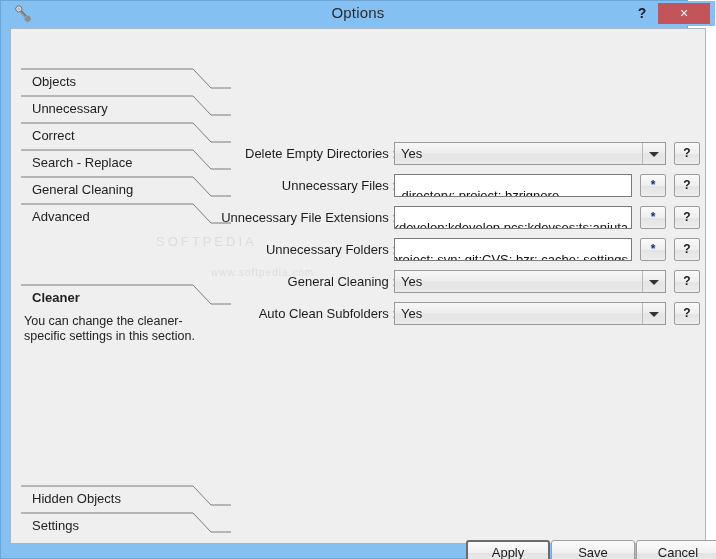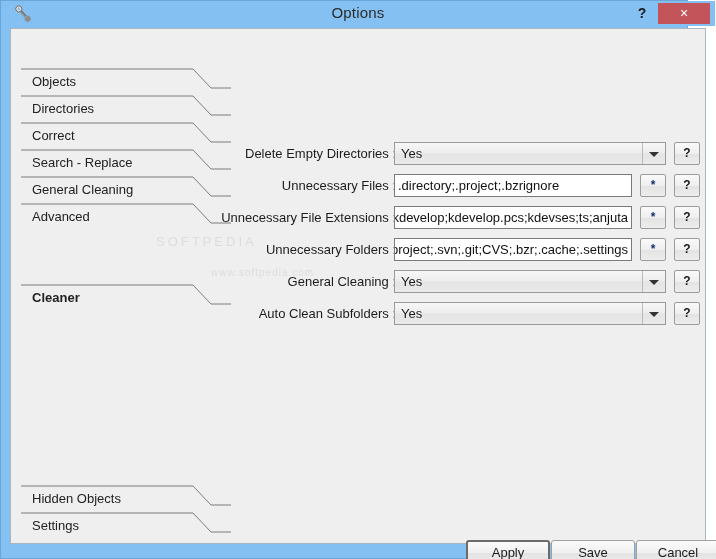--- a/index.html
+++ b/index.html
@@ -201,21 +201,21 @@
     height: 23px;
     box-sizing: border-box;
     border: 1px solid #7b7b7b;
     background: #ffffff;
     overflow: hidden;
     cursor: text;
   }
   .textfield .tf-value {
     position: absolute;
     left: 3px;
-    top: 3px;
+    top: 13px;
     font-size: 13px;
     color: #111111;
     white-space: nowrap;
     font-family: "Liberation Sans", sans-serif;
   }
   .textfield.clipped .tf-value {
     left: -2px;
   }
 
   .sq-btn {
@@ -304,21 +304,21 @@
         <div class="tab" style="top: 39px;">
           <svg class="tab-shape" width="210" height="27" viewBox="0 0 210 27">
             <path d="M0 1 H172 L190 20 H210" fill="none" stroke="#7d7d7d" stroke-width="1"></path>
           </svg>
           <div class="tab-label">Objects</div>
         </div>
         <div class="tab" style="top: 66px;">
           <svg class="tab-shape" width="210" height="27" viewBox="0 0 210 27">
             <path d="M0 1 H172 L190 20 H210" fill="none" stroke="#7d7d7d" stroke-width="1"></path>
           </svg>
-          <div class="tab-label">Directories</div>
+          <div class="tab-label">Unnecessary</div>
         </div>
         <div class="tab" style="top: 93px;">
           <svg class="tab-shape" width="210" height="27" viewBox="0 0 210 27">
             <path d="M0 1 H172 L190 20 H210" fill="none" stroke="#7d7d7d" stroke-width="1"></path>
           </svg>
           <div class="tab-label">Correct</div>
         </div>
         <div class="tab" style="top: 120px;">
           <svg class="tab-shape" width="210" height="27" viewBox="0 0 210 27">
             <path d="M0 1 H172 L190 20 H210" fill="none" stroke="#7d7d7d" stroke-width="1"></path>
@@ -348,20 +348,21 @@
             <path d="M0 1 H172 L190 20 H210" fill="none" stroke="#7d7d7d" stroke-width="1"></path>
           </svg>
           <div class="tab-label">Hidden Objects</div>
         </div>
         <div class="tab" style="top: 483px;">
           <svg class="tab-shape" width="210" height="27" viewBox="0 0 210 27">
             <path d="M0 1 H172 L190 20 H210" fill="none" stroke="#7d7d7d" stroke-width="1"></path>
           </svg>
           <div class="tab-label">Settings</div>
         </div>
+        <div id="sidebar-desc" style="top: 285px;">You can change the cleaner-specific settings in this section.</div>
       </div>
 
     <div id="form">
         <div class="row" style="top: 113px; width: 470px;">
           <div class="label-cell">
             <div class="row-label">Delete Empty Directories :</div>
           </div>
           <div class="combo">
             <div class="combo-value">Yes</div>
             <div class="combo-arrow"></div>

